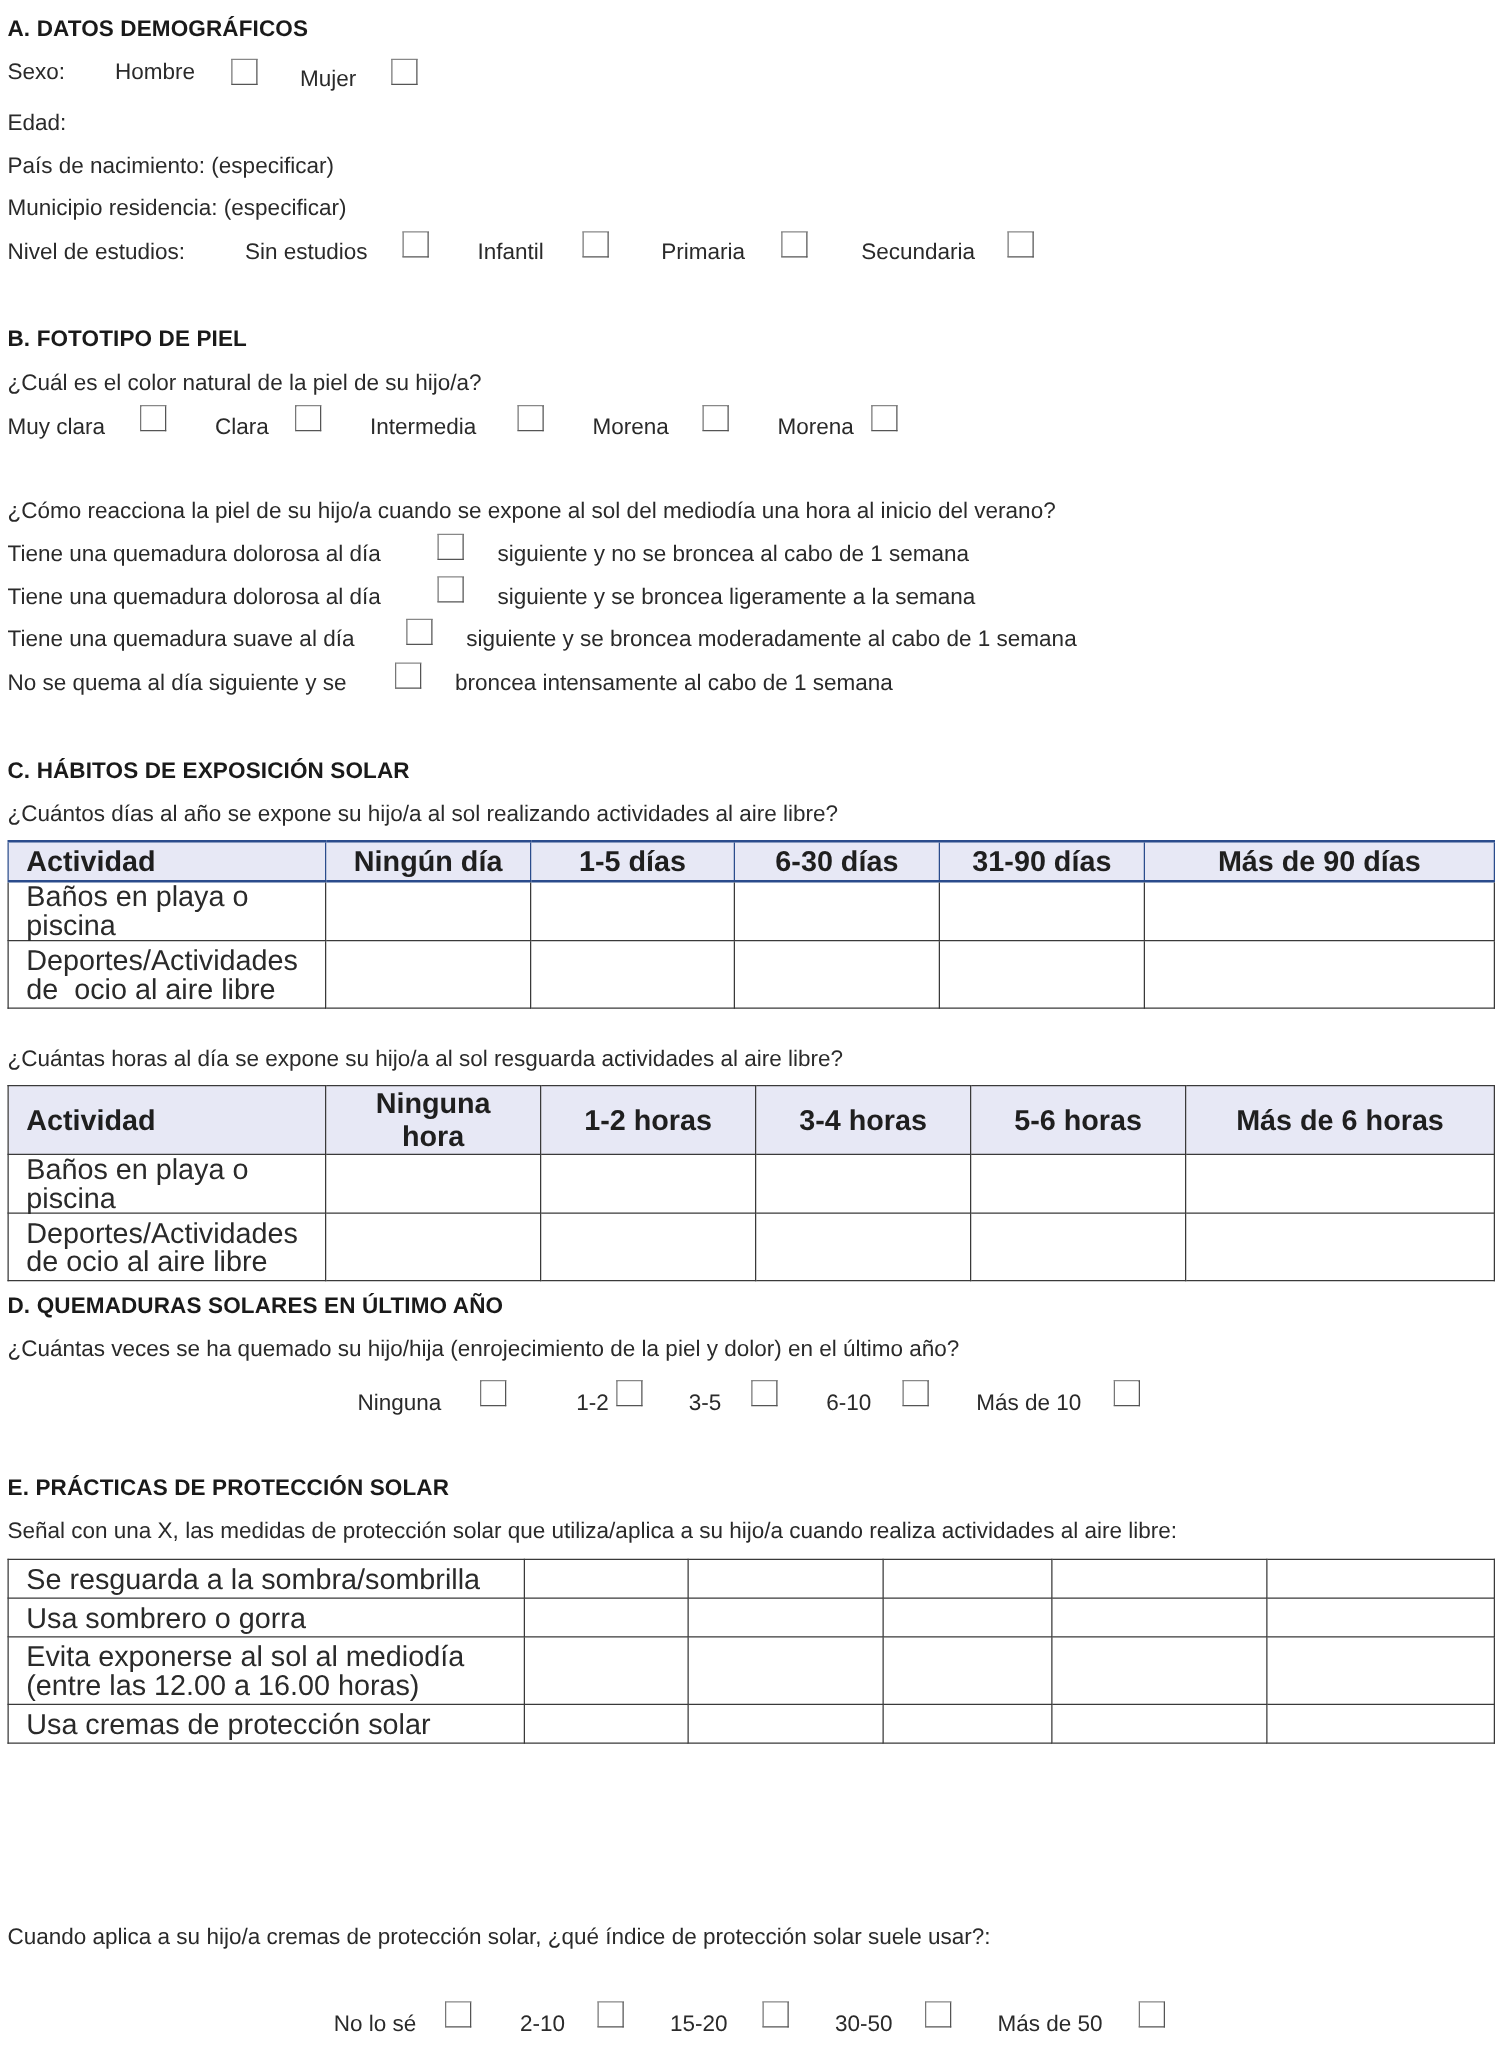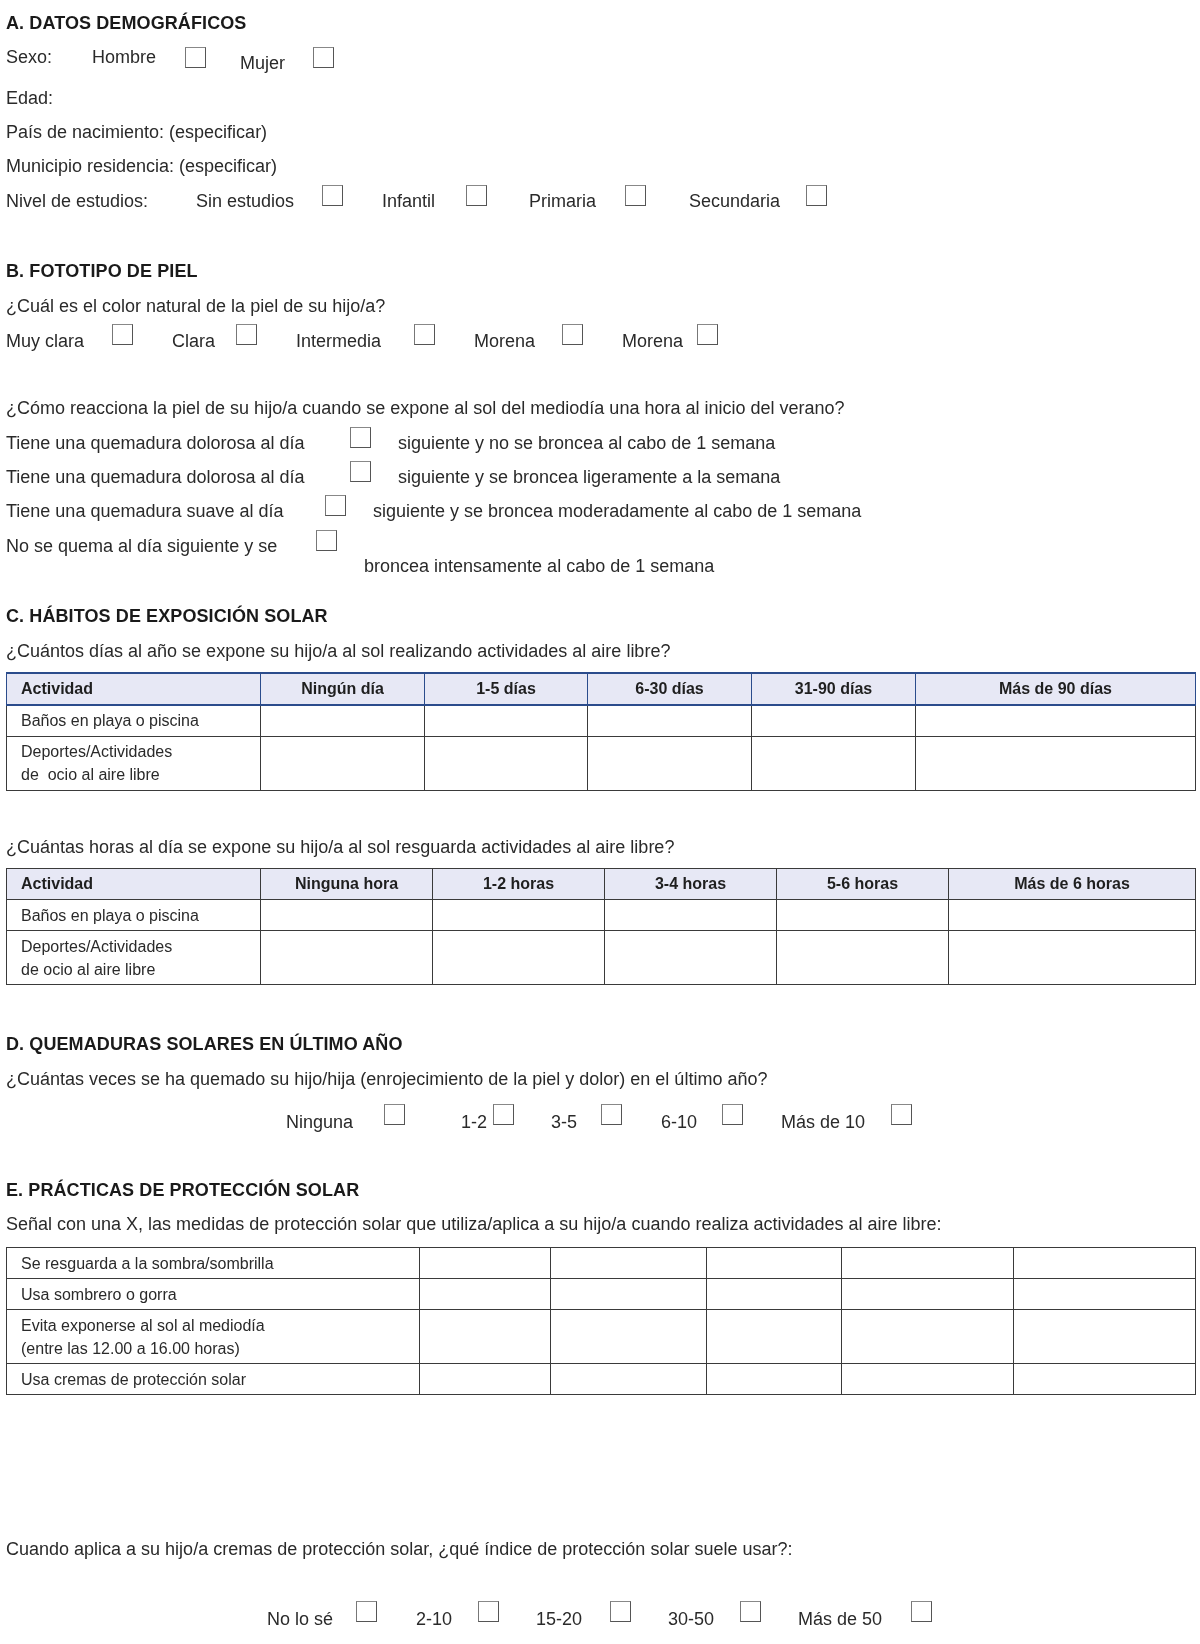--- a/index.html
+++ b/index.html
@@ -8,21 +8,21 @@
     font-family:"Liberation Sans", "DejaVu Sans", sans-serif;
     color:#2a2a2a; font-size:18px;
   }
   .abs { position:absolute; white-space:nowrap; line-height:22px; }
   .h { font-weight:normal; color:#1a1a1a; font-size:18px; letter-spacing:0.1px; }
   .h b { font-weight:bold; }
   .cb {
     position:absolute; width:21px; height:21px; border:1.5px solid #555;
     border-top-color:#888; border-left-color:#777; background:#fff; box-sizing:border-box;
   }
-  table.grid { position:absolute; border-collapse:collapse; table-layout:fixed; font-size:16px; }
+  table.grid { position:absolute; border-collapse:collapse; table-layout:fixed; font-size:23px; }
   table.grid td, table.grid th {
     border:1.5px solid #3a3a3a; padding:0 14px; vertical-align:middle; color:#2a2a2a;
   }
   table.grid th { background:#e7e8f5; font-weight:bold; color:#1f1f1f; height:30px; }
   table.grid th.first { text-align:left; }
   table.grid td.lbl { text-align:left; line-height:23px; }
   table.blue th { border-color:#2b4c8c; }
   table.blue tr.hdr th { border-top:2px solid #2b4c8c; border-bottom:2px solid #2b4c8c; }
 </style>
 </head>
@@ -73,21 +73,21 @@
 <div class="abs" style="left:6px;top:466px;">Tiene una quemadura dolorosa al día</div>
 <div class="cb" style="left:350px;top:461px;"></div>
 <div class="abs" style="left:398px;top:466px;">siguiente y se broncea ligeramente a la semana</div>
 
 <div class="abs" style="left:6px;top:500px;">Tiene una quemadura suave al día</div>
 <div class="cb" style="left:325px;top:495px;"></div>
 <div class="abs" style="left:373px;top:500px;">siguiente y se broncea moderadamente al cabo de 1 semana</div>
 
 <div class="abs" style="left:6px;top:535px;">No se quema al día siguiente y se</div>
 <div class="cb" style="left:316px;top:530px;"></div>
-<div class="abs" style="left:364px;top:535px;margin-top:20px;">broncea intensamente al cabo de 1 semana</div>
+<div class="abs" style="left:364px;top:535px;">broncea intensamente al cabo de 1 semana</div>
 
 <div class="abs h" style="left:6px;top:605px;"><b>C. HÁBITOS DE EXPOSICIÓN SOLAR</b></div>
 <div class="abs" style="left:6px;top:640px;">¿Cuántos días al año se expone su hijo/a al sol realizando actividades al aire libre?</div>
 
 <table class="grid blue" style="left:6px;top:672px;width:1189px;">
   <colgroup>
       <col style="width:254px">
       <col style="width:164px">
       <col style="width:163px">
       <col style="width:164px">

